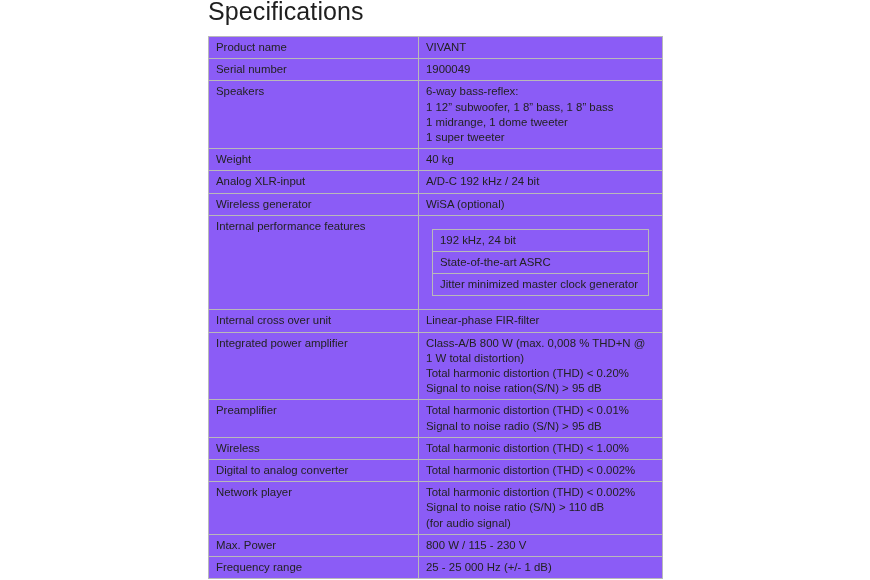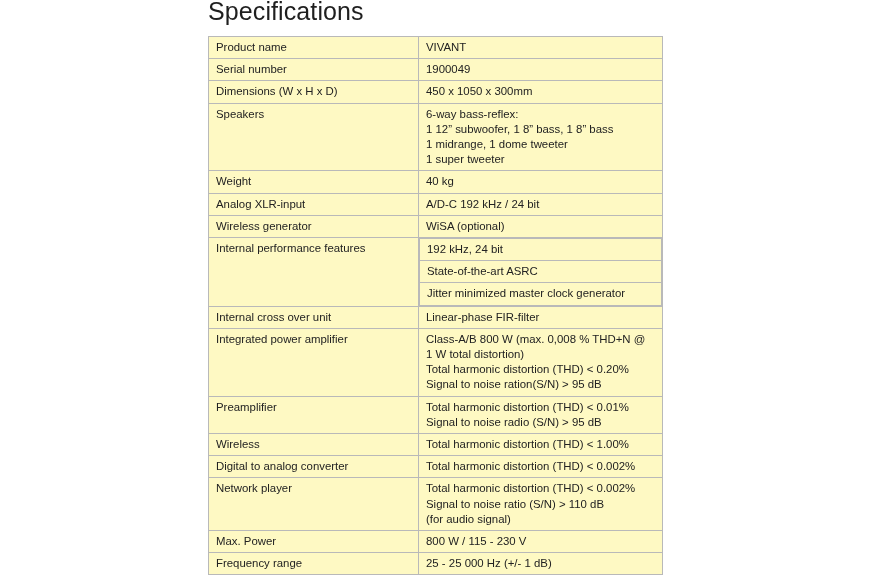--- a/index.html
+++ b/index.html
@@ -50,26 +50,26 @@
     line-height: 15.2px;
   }
   #spec-table col.c-label { width: 210px; }
   #spec-table col.c-value { width: 244px; }
 
   #spec-table td {
     border: 1px solid #b9b9b9;
     padding: 3px 6px 3px 7px;
     vertical-align: top;
     color: #222222;
-    background: #fef9c3;
+    background: #8b5cf6;
   }
 
   
   td.nested {
-    padding: 0 !important;
+    padding: 13px !important;
     border: 1px solid #b9b9b9;
   }
   table.subrows {
     width: 100%;
     border-collapse: collapse;
     table-layout: fixed;
   }
   table.subrows td {
     border: 0;
     border-bottom: 1px solid #b9b9b9;
@@ -104,28 +104,20 @@
             <div class="cell-lines">
               <span>VIVANT</span>
             </div>
           </td>
         </tr>
         <tr>
           <td>Serial number</td>
           <td>
             <div class="cell-lines">
               <span>1900049</span>
-            </div>
-          </td>
-        </tr>
-        <tr>
-          <td>Dimensions (W x H x D)</td>
-          <td>
-            <div class="cell-lines">
-              <span>450 x 1050 x 300mm</span>
             </div>
           </td>
         </tr>
         <tr>
           <td>Speakers</td>
           <td>
             <div class="cell-lines">
               <span>6-way bass-reflex:</span>
               <span>1 12” subwoofer, 1 8” bass, 1 8” bass</span>
               <span>1 midrange, 1 dome tweeter</span>

